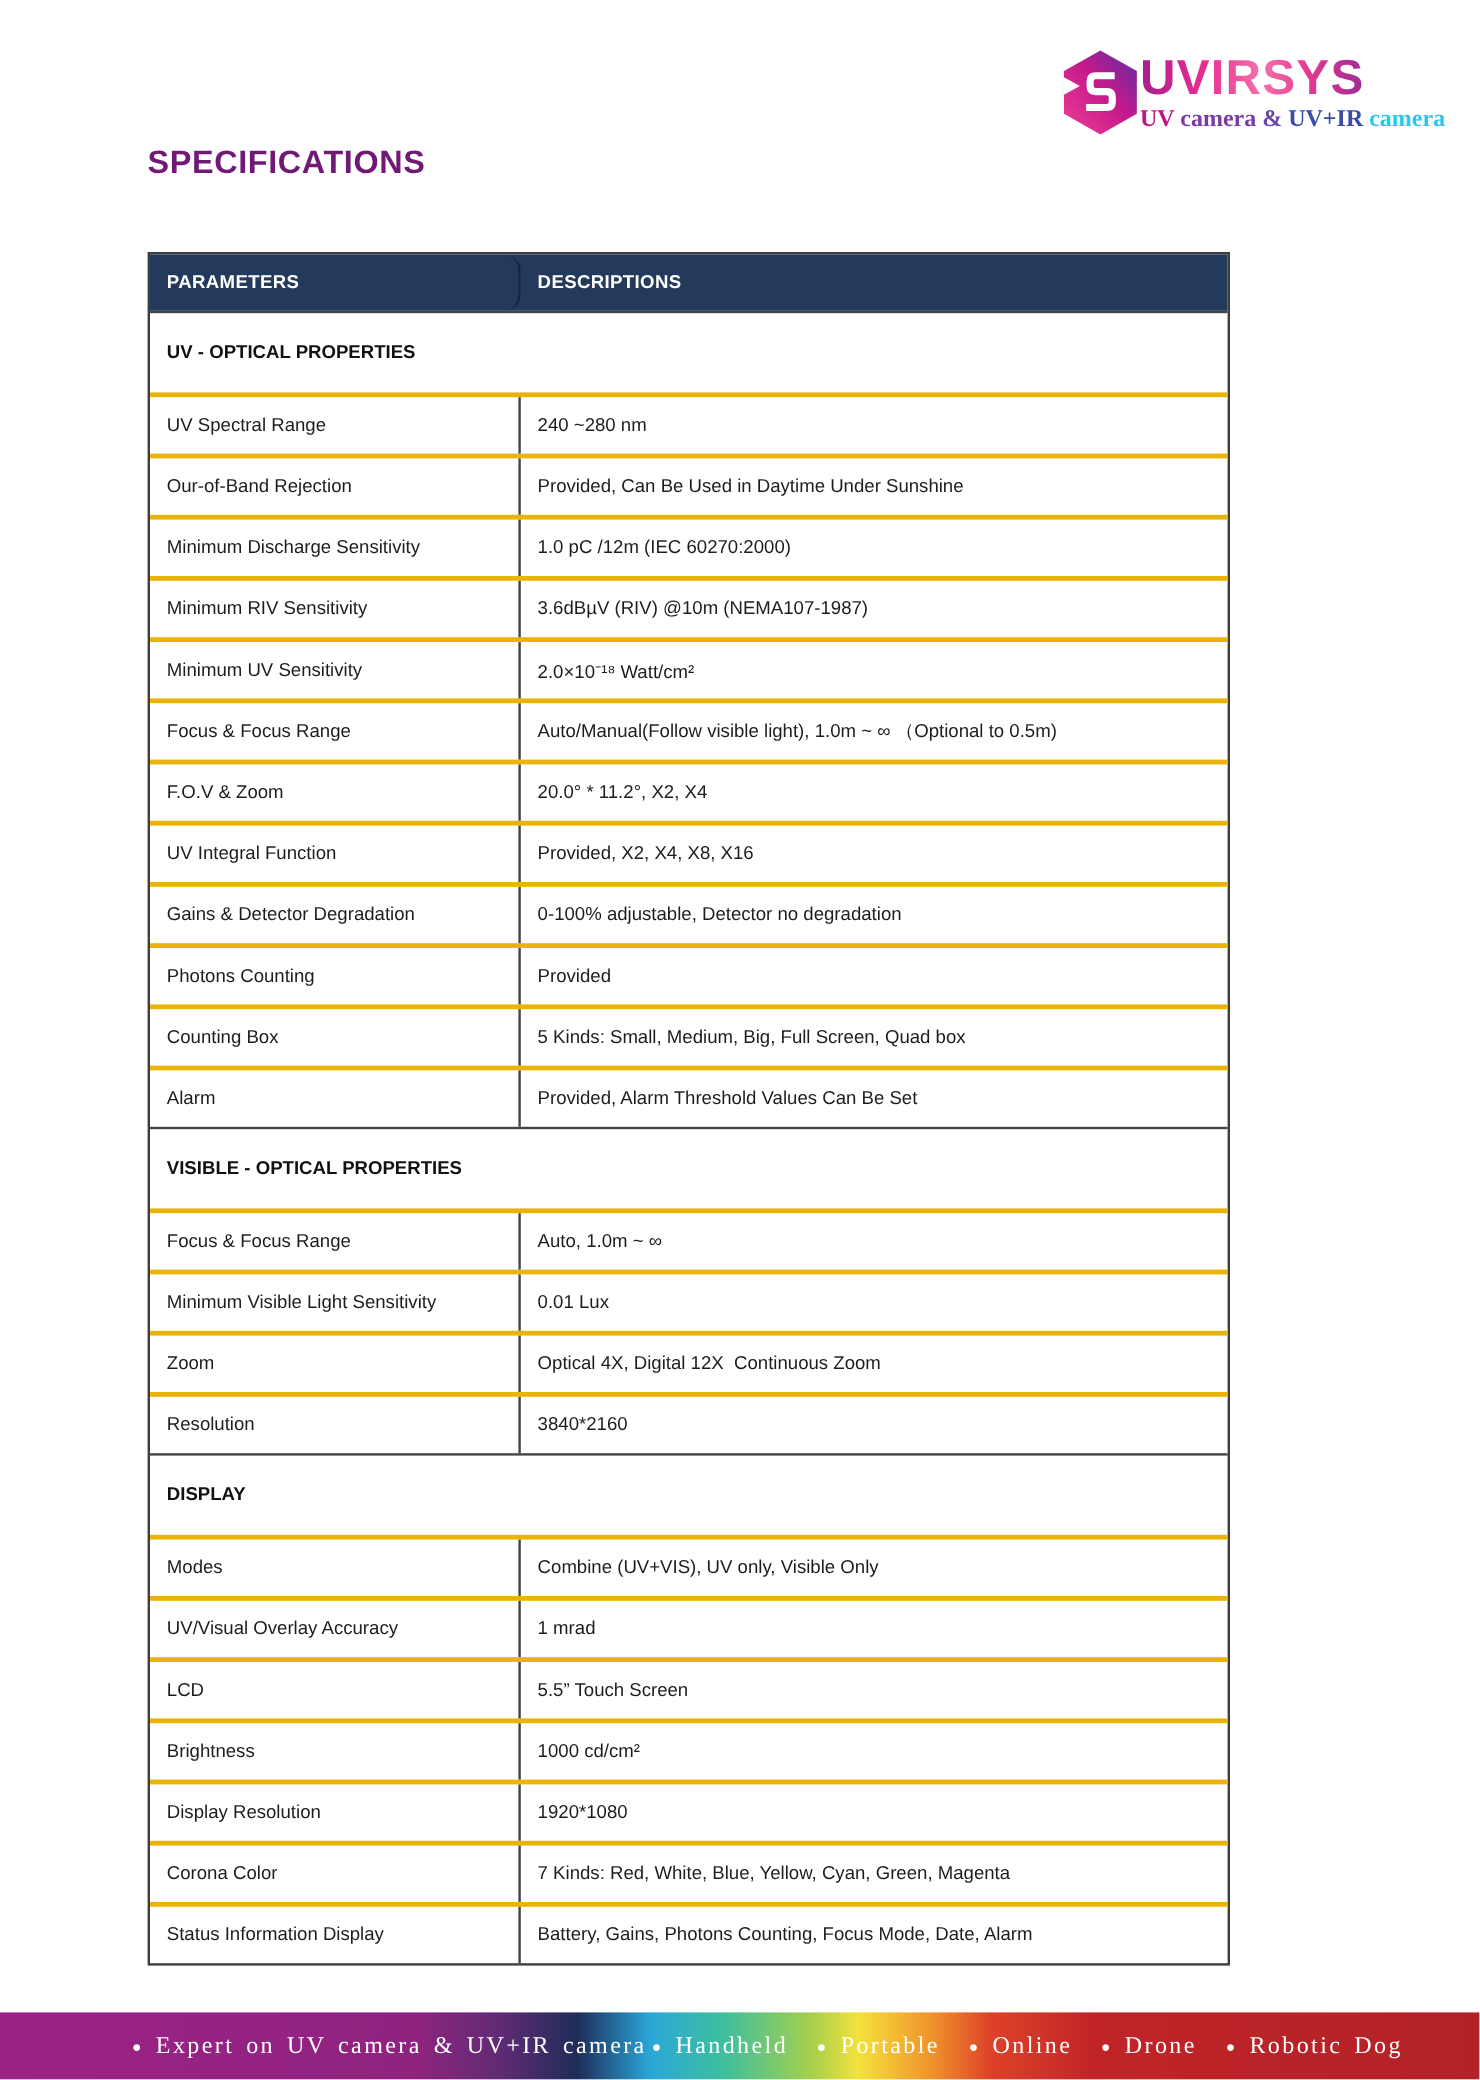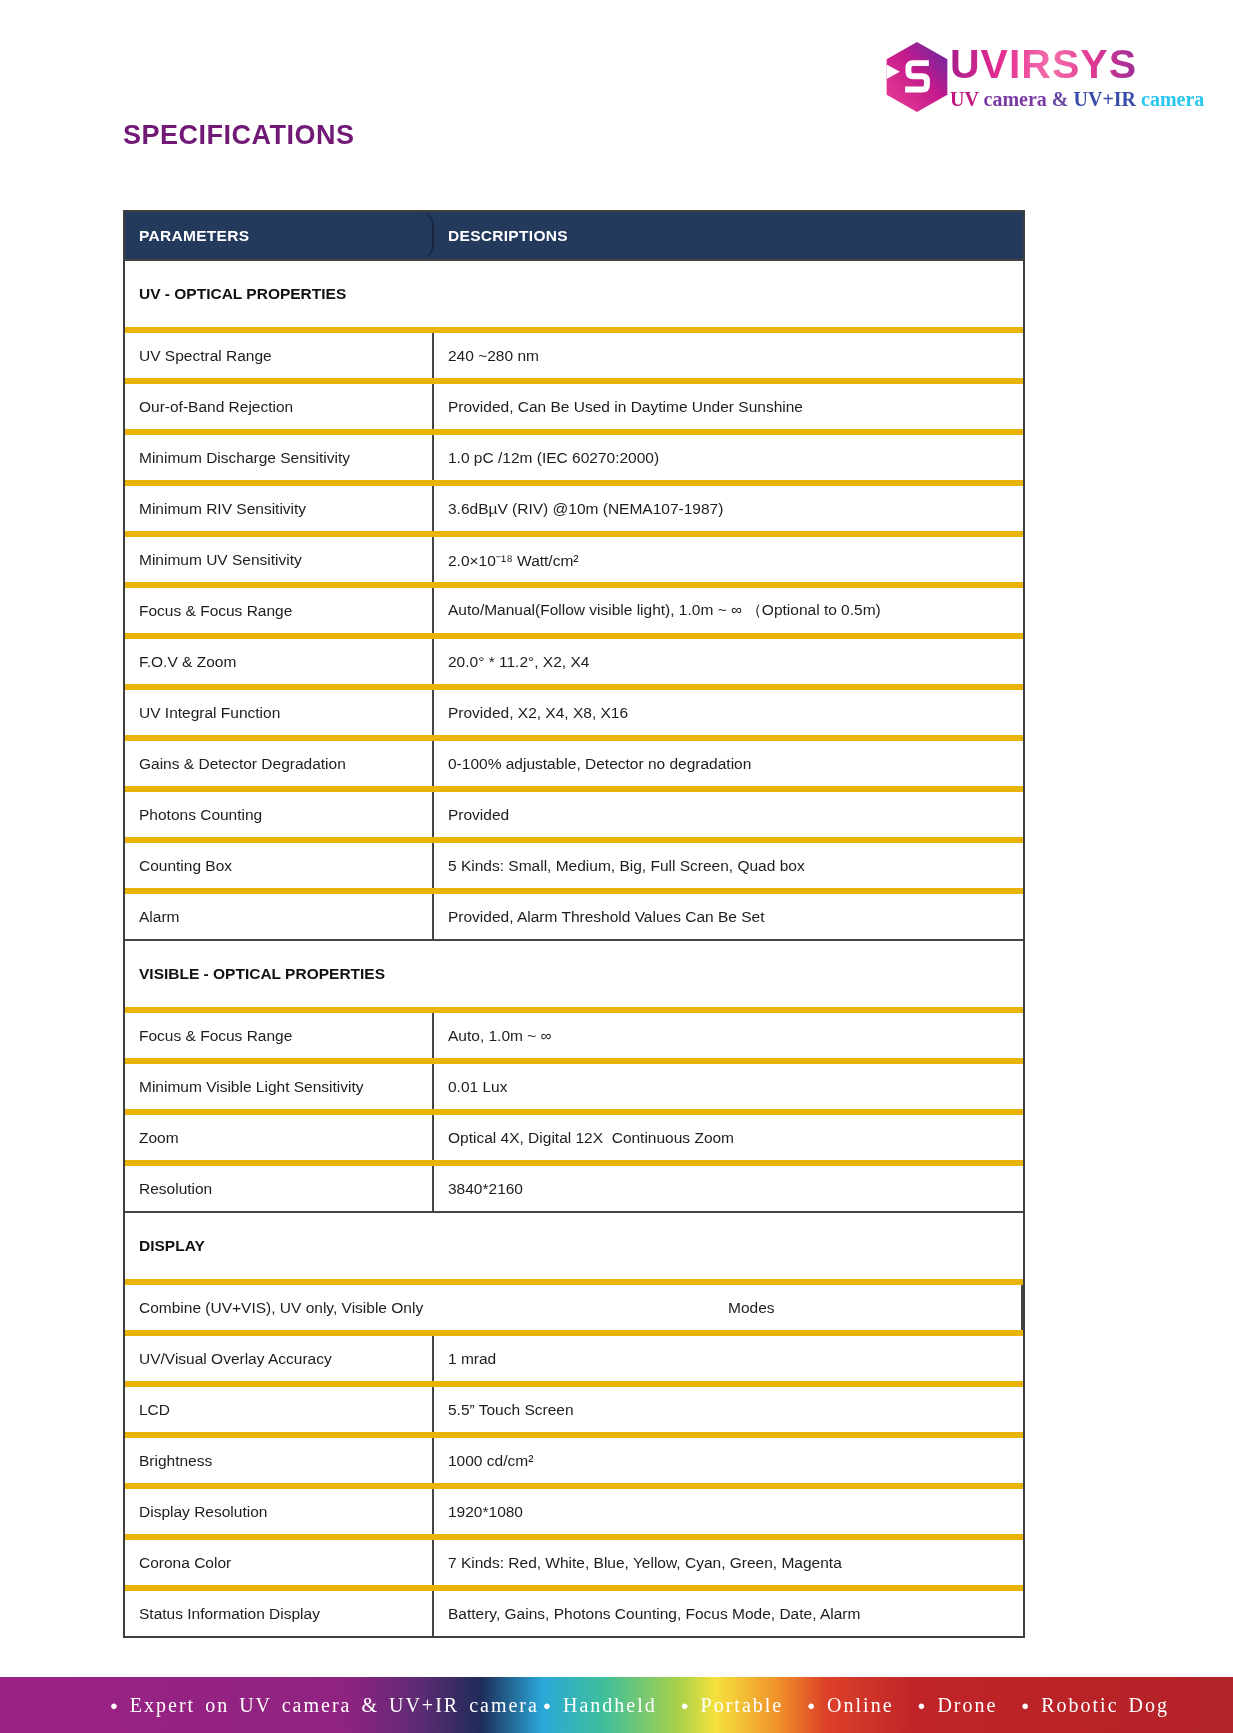--- a/index.html
+++ b/index.html
@@ -30,21 +30,21 @@
   .spec-table { position:absolute; left:123px; top:210px; width:902px; border:2px solid #3e3e3e; background:#fff; }
   .t-header { display:flex; background:#233a5d; height:47px; }
   .cell { display:flex; align-items:center; padding:0 14px; font-size:15.5px; }
   .t-header .c1 { width:309px; border-right:2px solid #162540; }
   .t-header .c2 { flex:1; }
   .t-header .cell { color:#ffffff; font-weight:700; letter-spacing:0.3px;border-radius:14px; }
   .t-section {
     display:flex; align-items:center; height:68px; padding:0 14px;
     border-top:2px solid #454545; font-weight:700; font-size:15.5px; color:#111;
   }
-  .t-row { display:flex; height:51px; border-top:6px solid #eab308; }
+  .t-row { display:flex; height:51px; border-top:4px solid #eab308; }
   .t-row .c1 { width:309px; border-right:2px solid #454545; }
   .t-row .c2 { flex:1; white-space:pre-wrap; }
 
   
   .footer {
     position:absolute; left:0; top:1677px; width:1233px; height:56px;
     display:flex; align-items:center; justify-content:space-between;
     padding:0 64px 0 110px;
     background:linear-gradient(90deg,
       #9c2286 0%, #8f2380 28%, #5e2b74 34%, #1f2c59 39%, #2aa8d8 44%,
@@ -174,22 +174,22 @@
   <div class="t-row">
     <div class="cell c1">Resolution</div>
     <div class="cell c2">3840*2160</div>
   </div>
 
   <div class="t-section">
     <span>DISPLAY</span>
   </div>
 
   <div class="t-row">
+    <div class="cell c1">Modes</div>
     <div class="cell c2">Combine (UV+VIS), UV only, Visible Only</div>
-    <div class="cell c1">Modes</div>
   </div>
 
   <div class="t-row">
     <div class="cell c1">UV/Visual Overlay Accuracy</div>
     <div class="cell c2">1 mrad</div>
   </div>
 
   <div class="t-row">
     <div class="cell c1">LCD</div>
     <div class="cell c2">5.5” Touch Screen</div>

